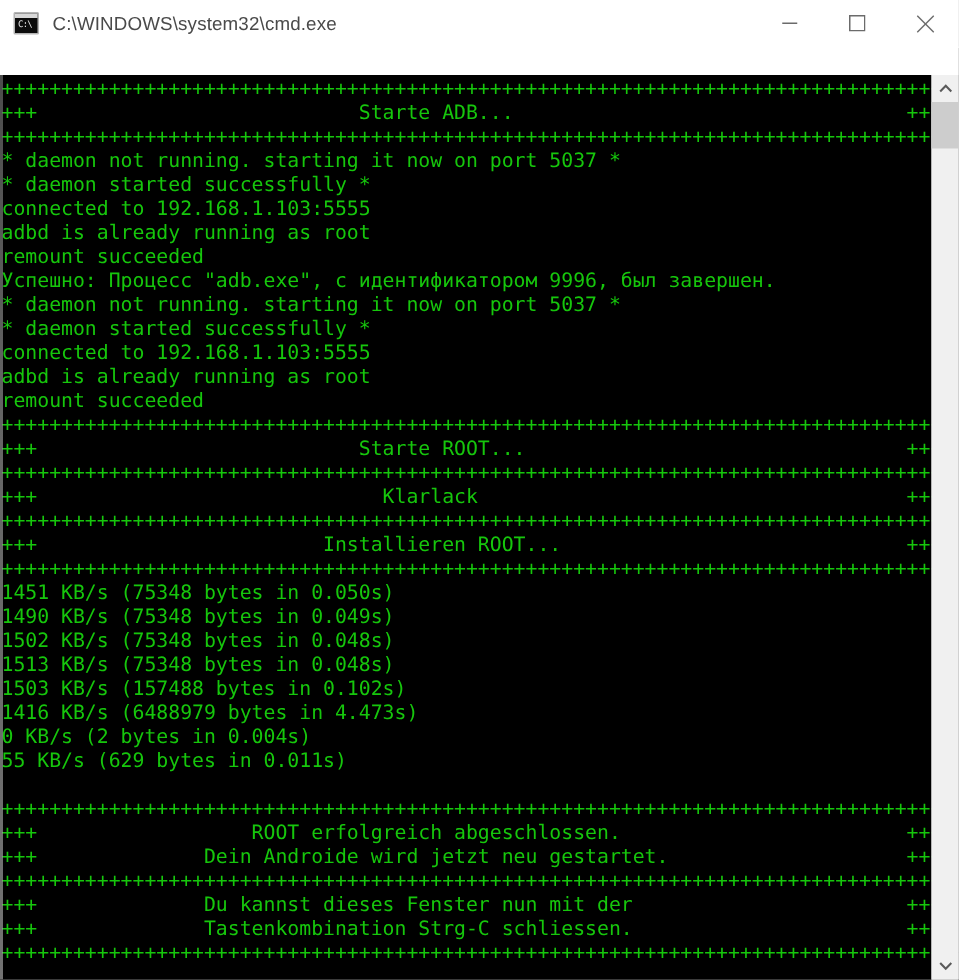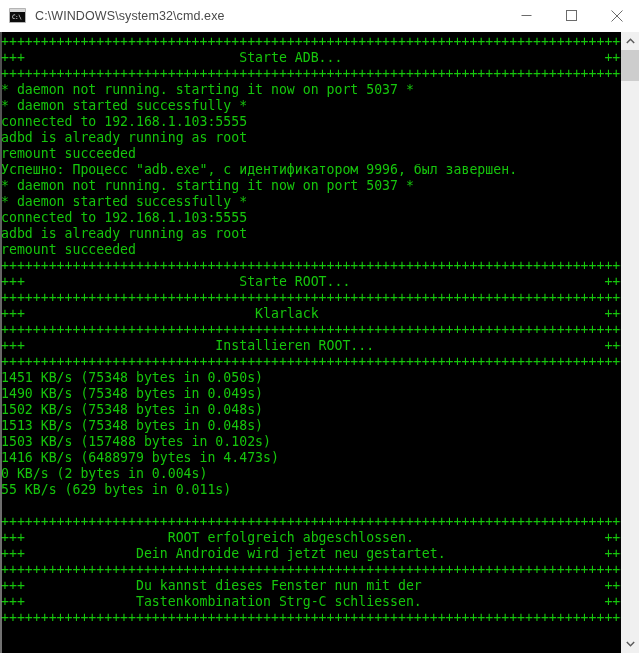--- a/index.html
+++ b/index.html
@@ -14,20 +14,21 @@
     font-family: "Liberation Sans", sans-serif;
   }
   #window {
     position: relative;
     width: 639px;
     height: 653px;
     background: #ffffff;
     box-sizing: border-box;
     display: flex;
     flex-direction: column;
+    gap: 18px;
   }
   
   #titlebar {
     height: 31px;
     min-height: 31px;
     background: #ffffff;
     display: flex;
     align-items: center;
     border-bottom: 1px solid #ffffff;
     position: relative;

